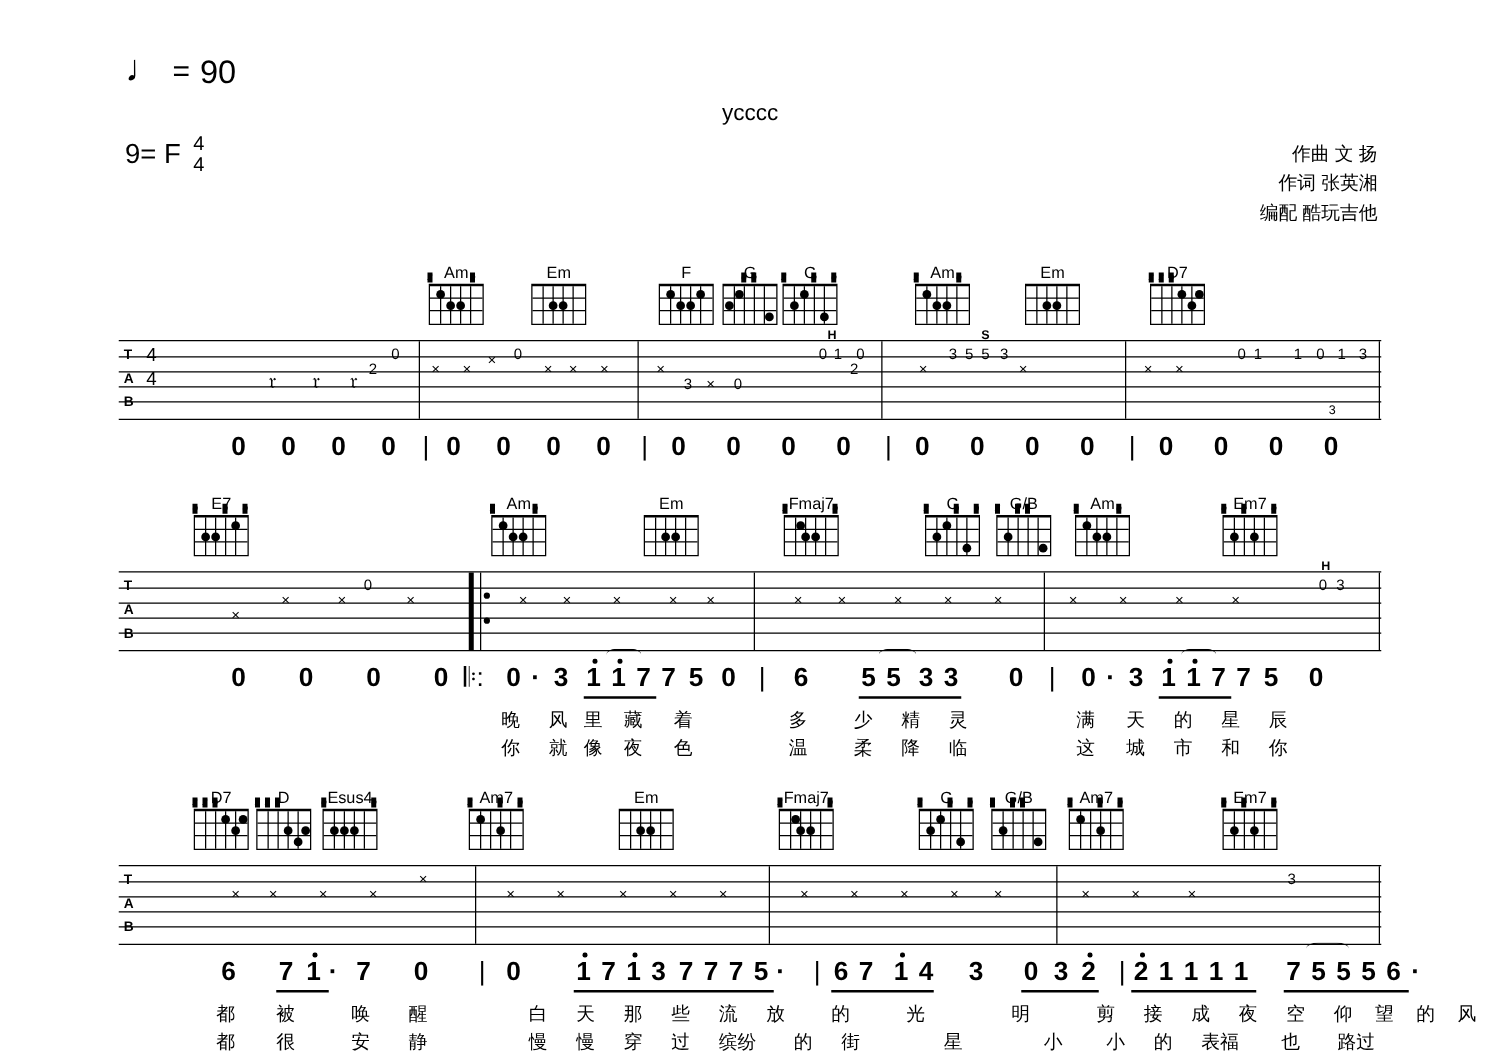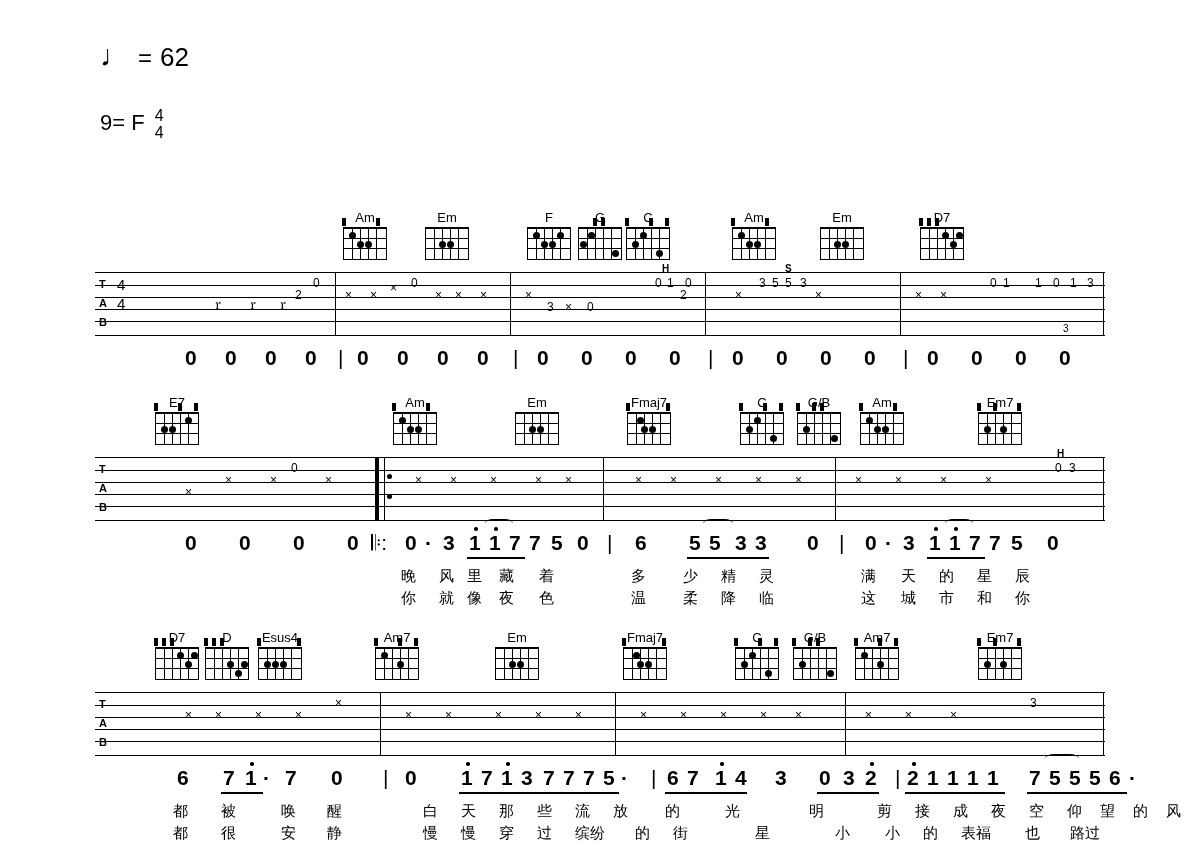--- a/index.html
+++ b/index.html
@@ -70,32 +70,38 @@
   .tripl{position:absolute;font-size:10px;}
 </style>
 </head>
 <body>
 
 <div class="sheet">
 
   <div class="tempo">
     <span class="note">♩</span>
     <span class="eq">=</span>
-    <span class="bpm">62</span>
+    <span class="bpm">90</span>
   </div>
 
+  <div class="subtitle">ycccc</div>
 
   <div class="keysig">
     <span>9= F</span>
     <span class="frac">
       <span>4</span>
       <span>4</span>
     </span>
   </div>
 
+  <div class="credits">
+    <div>作曲 文 扬</div>
+    <div>作词 张英湘</div>
+    <div>编配 酷玩吉他</div>
+  </div>
 
   <div class="system sys1">
     <div class="chordrow">
 
       <div class="chordbox" style="left:248px;">
         <div class="cname">Am</div>
         <div class="grid">
           <i class="om" style="left:-2px;">x</i>
             <i class="om" style="left:32px;">o</i>
           <i class="v" style="left:8px;"></i>

